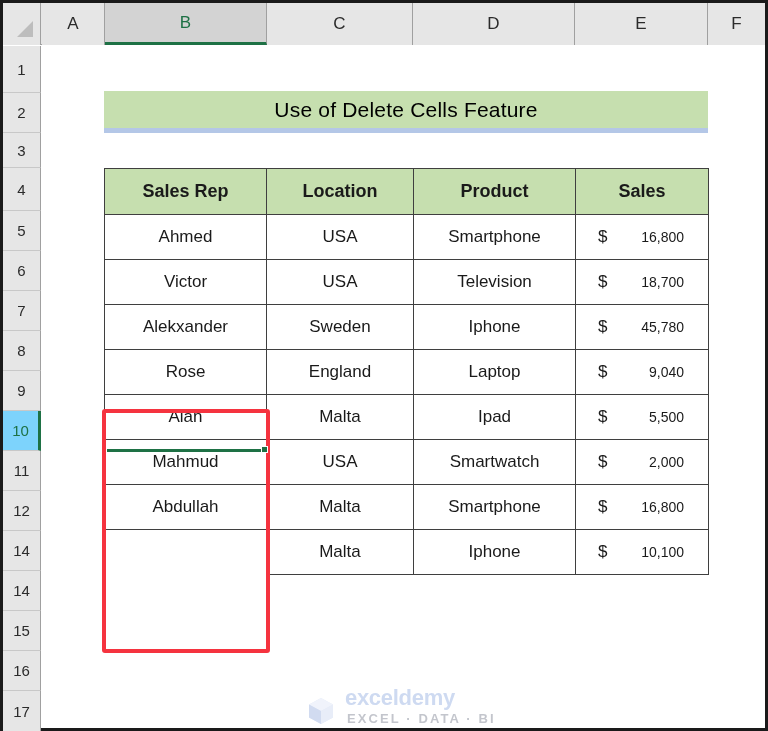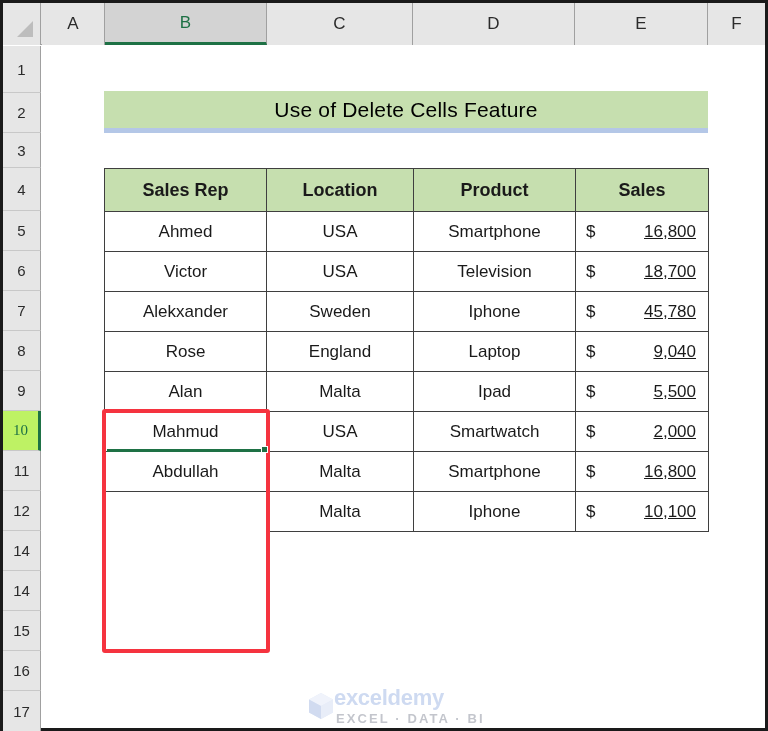--- a/index.html
+++ b/index.html
@@ -70,24 +70,23 @@
     background: #e6e6e6;
     border-right: 1px solid #a0a0a0;
     border-bottom: 1px solid #c8c8c8;
     display: flex;
     align-items: center;
     justify-content: center;
     font-size: 15px;
     color: #2b2b2b;
   }
   .row-head.selected {
-    background: #bef264;
+    background: #7dd3fc;
     border-right: 3px solid #1e7145;
     color: #1e7145;
-    font-family: Liberation Serif, serif;
   }
 
   
   .title-banner {
     position: absolute;
     background: #c6dfaf;
     border-bottom: 5px solid #b4c7e7;
     display: flex;
     align-items: center;
     justify-content: center;
@@ -106,21 +105,21 @@
   .data-table th,
   .data-table td {
     border: 1.5px solid #3f3f3f;
     height: 40px;
     font-size: 17px;
     color: #1a1a1a;
     text-align: center;
     vertical-align: middle;
     font-weight: normal;
     background: #ffffff;
-    padding: 0;
+    padding: 12px;
   }
   .data-table th {
     background: #c6dfaf;
     font-weight: bold;
     font-size: 18px;
     height: 43px;
   }
   td.blank-cell {
     border: none;
     background: transparent;
@@ -128,21 +127,21 @@
 
   
   .acct {
     display: flex;
     align-items: center;
     justify-content: space-between;
     padding: 0 12px 0 10px;
     height: 100%;
   }
   .acct .sym { font-size: 17px; }
-  .acct .amt { font-size: 17px; text-decoration: underline; }
+  .acct .amt { font-size: 14px; }
 
   
   .red-box {
     position: absolute;
     border: 4px solid #f5333f;
     border-radius: 3px;
     pointer-events: none;
   }
 
   
@@ -155,22 +154,22 @@
     position: absolute;
     width: 7px; height: 7px;
     background: #1e7145;
     border: 1px solid #ffffff;
   }
 
   
   .watermark {
     position: absolute;
     display: flex;
-    align-items: center;
-    gap: 0;
+    align-items: flex-end;
+    gap: 11px;
     opacity: 0.85;
   }
   .wm-cube { width: 26px; height: 28px; }
   .wm-text { display: flex; flex-direction: column; line-height: 1; }
   .wm-name {
     font-size: 22px;
     font-weight: bold;
     color: #c6d4ef;
     letter-spacing: -0.3px;
   }

